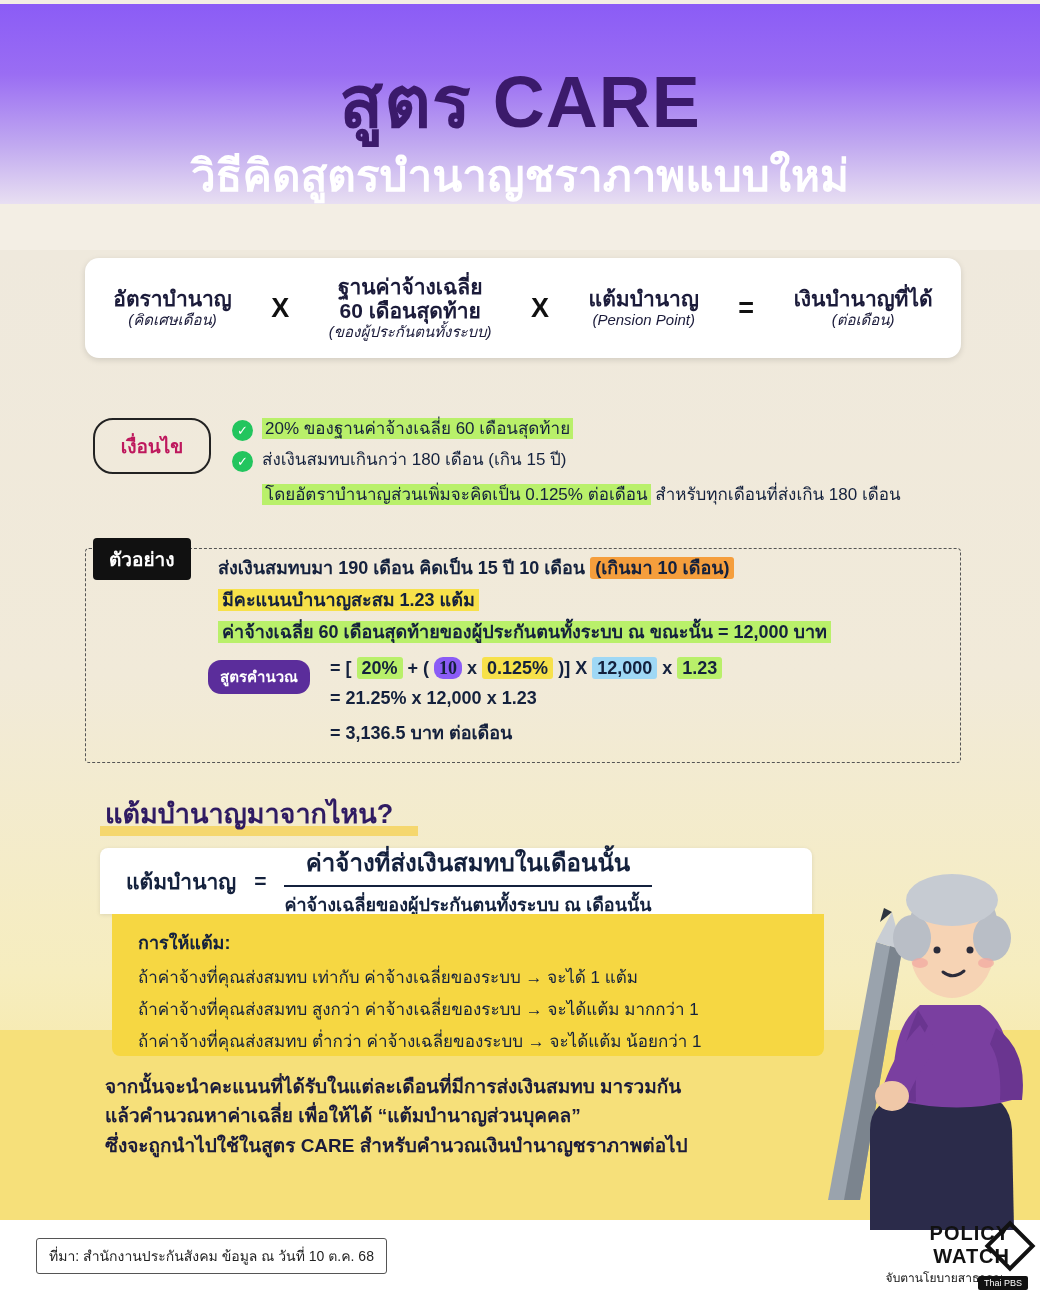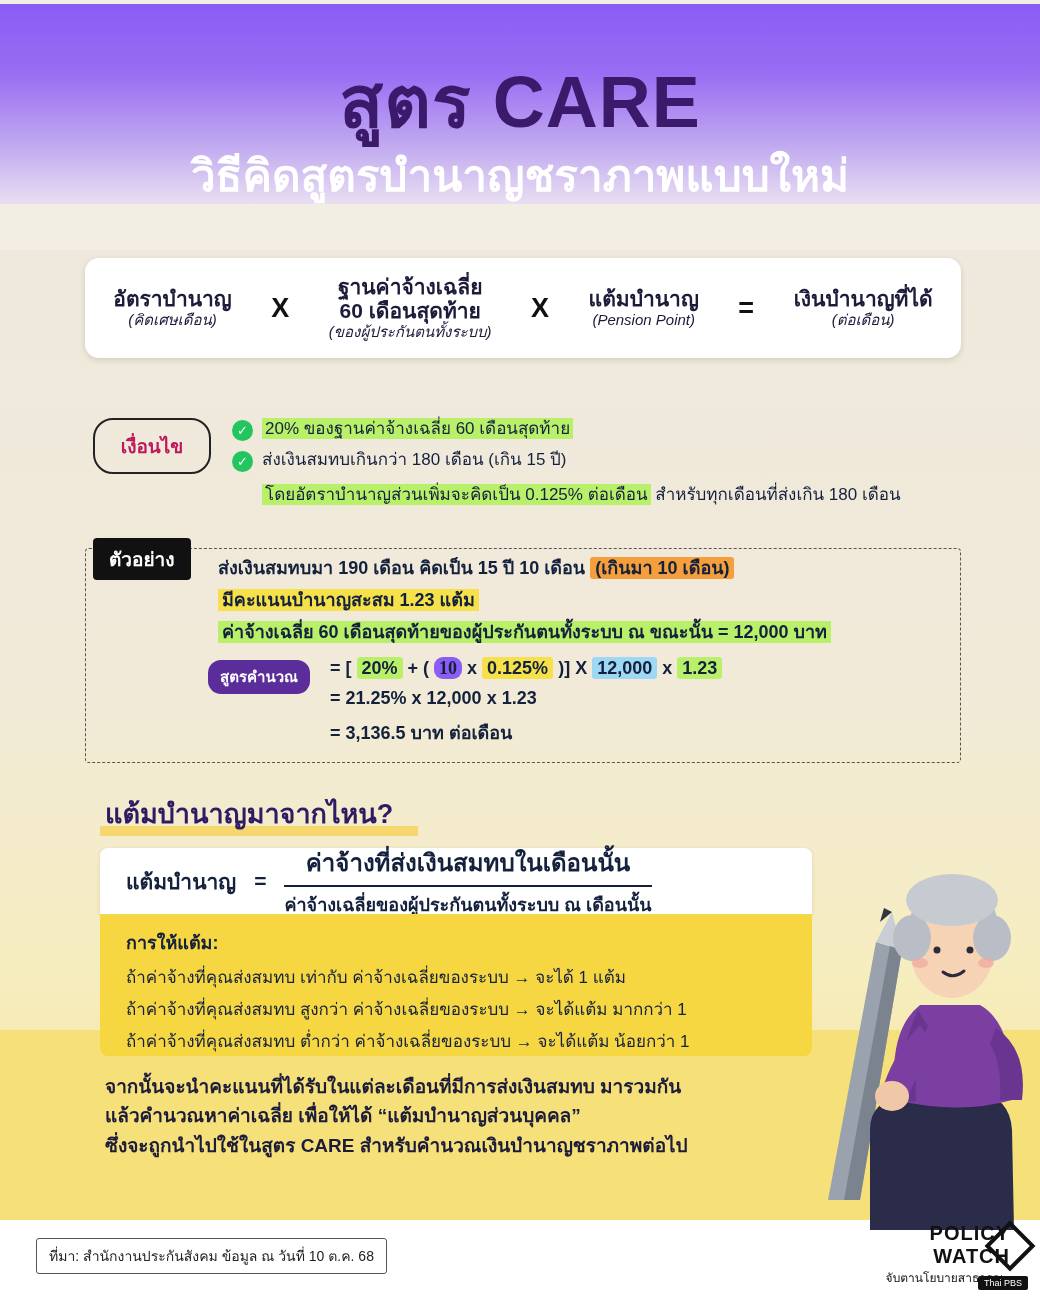--- a/index.html
+++ b/index.html
@@ -121,21 +121,21 @@
     box-shadow:0 1px 4px rgba(0,0,0,.1);
     display:flex; align-items:center; padding-left:26px;
   }
   .pp-label { font-size:21px; font-weight:bold; color:#14213d; }
   .pp-eq { font-size:21px; font-weight:bold; color:#14213d; margin:0 18px; }
   .pp-frac { text-align:center; }
   .pp-frac .num { font-size:24px; font-weight:bold; color:#14213d; padding-bottom:3px; }
   .pp-frac .den { font-size:18px; font-weight:bold; color:#14213d; padding-top:3px; border-top:2px solid #14213d; }
 
   .pp-rules {
-    position:absolute; left:100px; top:914px; width:712px; height:142px;
+    position:absolute; left:112px; top:914px; width:712px; height:142px;
     background:#f6d742; border-radius:0 0 8px 8px;
     padding:14px 26px;
   }
   .pp-rules .rt { font-size:18px; font-weight:bold; color:#14213d; margin-bottom:6px; }
   .pp-rules .rl { font-size:17px; color:#14213d; margin-bottom:5px; }
 
   
   .conclusion {
     position:absolute; left:105px; top:1072px; width:700px;
     font-size:19px; font-weight:bold; color:#1b1b3a; line-height:1.55;

